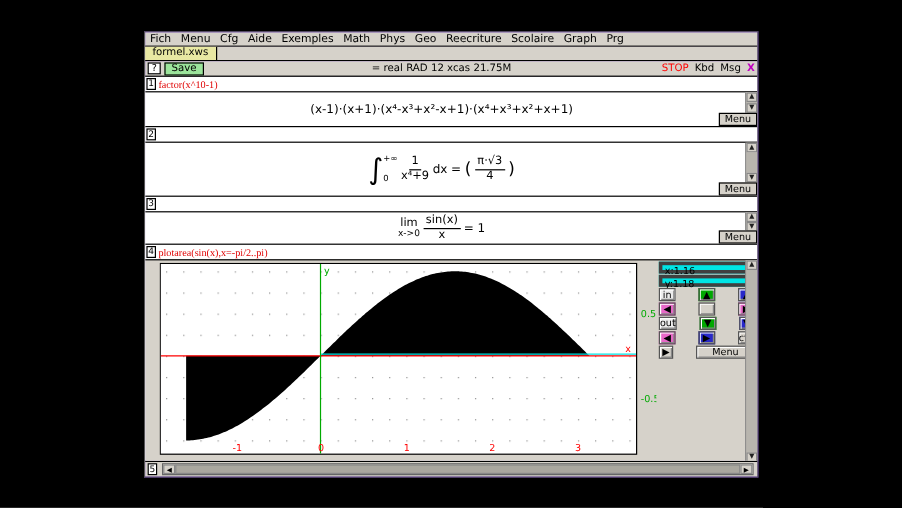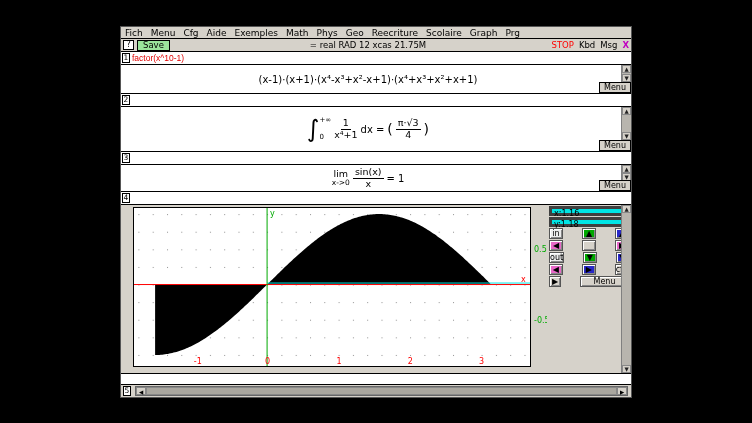--- a/index.html
+++ b/index.html
@@ -13,21 +13,21 @@
   .toolbar{height:13px;flex:none;position:relative;display:flex;align-items:center;gap:3px;padding:0 2px;font-size:8.5px;border-bottom:1px solid #000;background:#d6d2ca}
   .tb-help{width:11px;height:10px;background:#fff;border:1px solid #000;font-size:8px;line-height:8px;text-align:center}
   .tb-save{height:11px;background:#9be49b;border:1px solid #000;font-size:8.5px;line-height:9px;padding:0 5px}
   .tb-status{position:absolute;left:0;right:16px;text-align:center;font-size:8.5px;pointer-events:none}
   .tb-right{margin-left:auto;display:flex;gap:5px;align-items:center;z-index:1}
   .tb-stop{color:#f00}
   .tb-close{color:#c000c0;font-weight:bold}
   .entries{flex:1;background:#fff;display:flex;flex-direction:column;overflow:hidden}
   .entry-head{height:12px;flex:none;display:flex;align-items:center;background:#fff}
   .num{width:8px;height:10px;margin:0 2px 0 1px;background:#fff;border:1px solid #000;font-size:7.5px;line-height:8px;text-align:center;flex:none}
-  .input{font-family:Liberation Sans, sans-serif;font-size:8.5px;color:#e00000;white-space:nowrap}
+  .input{font-family:Liberation Serif, serif;font-size:8.5px;color:#e00000;white-space:nowrap}
   .entry-body{position:relative;flex:none;border-top:1px solid #000;border-bottom:1px solid #000;background:#fff}
   .result-center{position:absolute;left:0;right:16px;top:0;bottom:0;display:flex;align-items:center;justify-content:center;font-size:10px;gap:3px}
   .vscroll{position:absolute;top:0;right:0;bottom:11px;width:10px;background:#c8c5be;border-left:1px solid #808080;display:flex;flex-direction:column;justify-content:space-between;align-items:center;font-size:5.5px;color:#222}
   .vscroll.full{bottom:0}
   .sarrow{display:block;width:100%;text-align:center;background:#d6d2ca;border:1px solid #888;line-height:7px;height:8px}
   .strack{flex:1;width:100%;background:#b8b5ae}
   .menu-btn{position:absolute;right:0;bottom:0;width:32px;height:11px;background:#d6d2ca;border:1px solid #000;font-size:8px;line-height:9px;text-align:center}
   .frac{display:inline-flex;flex-direction:column;align-items:center;font-size:9.5px;line-height:1.15}
   .fnum{border-bottom:1px solid #000;padding:0 2px}
   .integral{display:inline-flex;align-items:center}
@@ -67,20 +67,23 @@
     <span class="menu-item">Exemples</span>
     <span class="menu-item">Math</span>
     <span class="menu-item">Phys</span>
     <span class="menu-item">Geo</span>
     <span class="menu-item">Reecriture</span>
     <span class="menu-item">Scolaire</span>
     <span class="menu-item">Graph</span>
     <span class="menu-item">Prg</span>
   </div>
 
+  <div class="tabrow">
+    <span class="tab">formel.xws</span>
+  </div>
 
   <div class="toolbar">
     <span class="tb-help">?</span>
     <span class="tb-save">Save</span>
     <span class="tb-status">= real RAD 12 xcas 21.75M</span>
     <span class="tb-right">
       <span class="tb-stop">STOP</span>
       <span>Kbd</span>
       <span>Msg</span>
       <span class="tb-close">X</span>
@@ -110,21 +113,21 @@
       <div class="result-center">
         <span class="integral">
           <span class="int-sign">∫</span>
           <span class="bounds">
             <span>+∞</span>
             <span>0</span>
           </span>
         </span>
         <span class="frac">
           <span class="fnum">1</span>
-          <span>x⁴+1</span>
+          <span>x⁴+9</span>
         </span>
         <span>dx</span>
         <span>=</span>
         <span class="paren">(</span>
         <span class="frac">
           <span class="fnum">π·√3</span>
           <span>4</span>
         </span>
         <span class="paren">)</span>
       </div>
@@ -155,20 +158,21 @@
       <div class="vscroll">
         <span class="sarrow">▲</span>
         <span class="strack"></span>
         <span class="sarrow">▼</span>
       </div>
       <div class="menu-btn">Menu</div>
     </div>
 
     <div class="entry-head">
       <span class="num">4</span>
+      <span class="input">plotarea(sin(x),x=-pi/2..pi)</span>
     </div>
     <div class="entry-body plot-wrap" style="height:170px">
       <svg id="plot-svg" width="414" height="164" style="margin:2px 0 0 12px;flex:none">
           <rect x="0.5" y="0.5" width="397" height="159" fill="#ffffff" stroke="#000000"></rect>
           <defs>
             <pattern id="gd" width="14.3" height="17.6" patternUnits="userSpaceOnUse" patternTransform="translate(134.0931899641577 77.5330396475771)">
               <rect width="1" height="1" fill="#909090"></rect>
             </pattern>
           </defs>
           <rect x="1" y="1" width="396" height="158" fill="url(#gd)"></rect>

